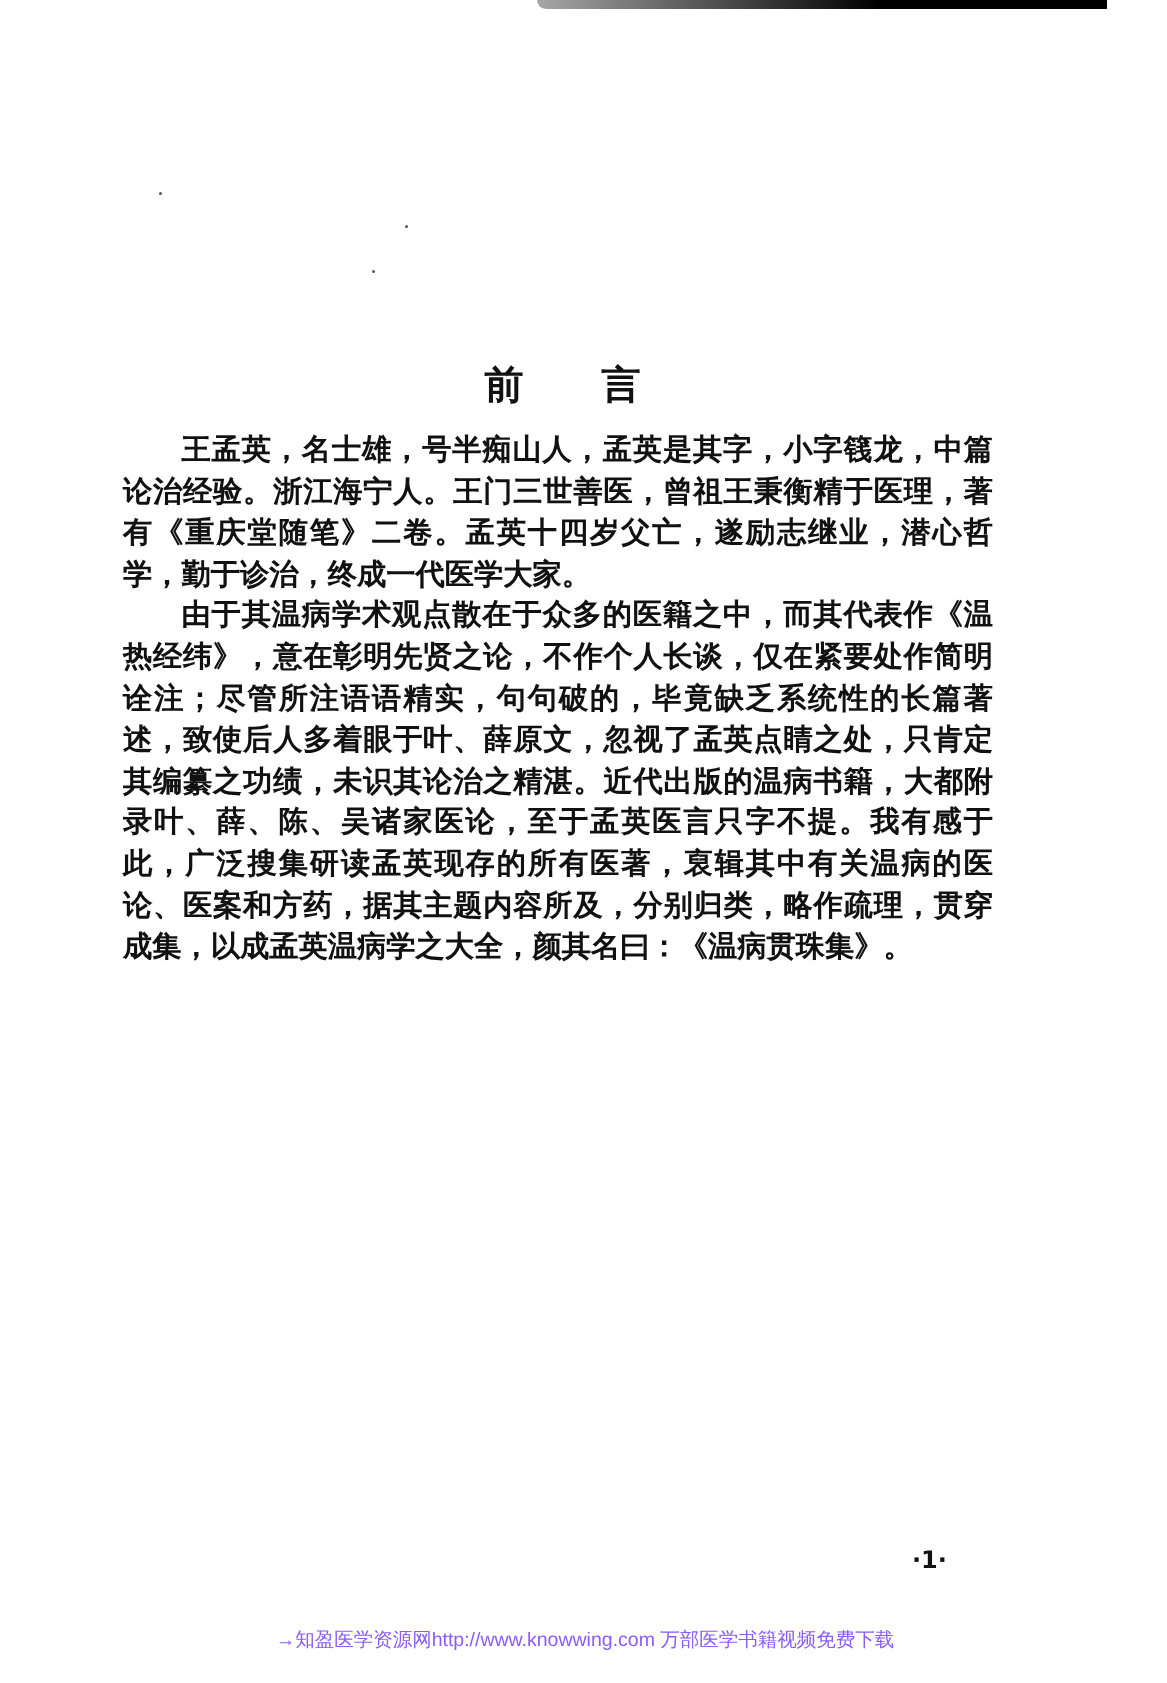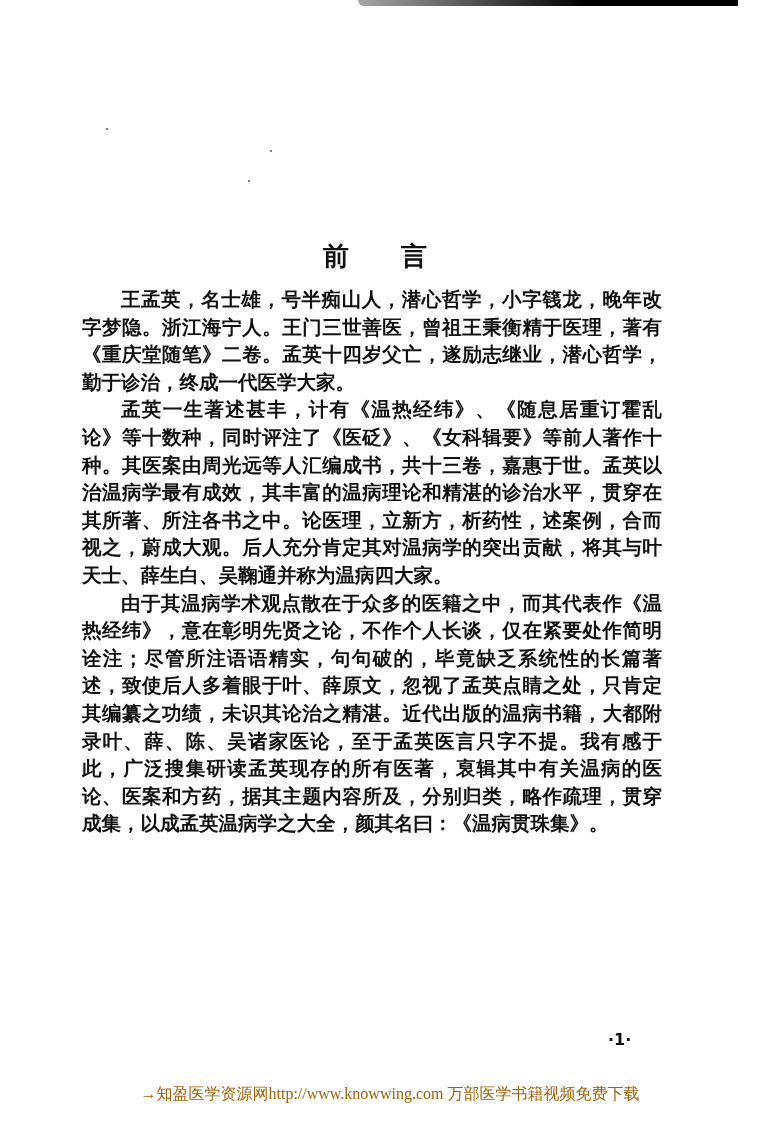--- a/index.html
+++ b/index.html
@@ -23,34 +23,33 @@
     font-size: 19.5px; line-height: 27.6px; font-weight: bold;
     font-family: "DejaVu Sans", sans-serif; text-align: justify;
   }
   .body-text p { margin: 0; text-indent: 2em; }
   .page-num {
     position: absolute; top: 1030px; left: 608px; font-size: 16px; font-weight: bold;
     font-family: "DejaVu Sans", sans-serif;
   }
   .footer {
     position: absolute; top: 1084px; left: 40px; width: 700px; text-align: center;
-    font-size: 16px; font-family: Liberation Serif, serif; color: #a16207;
+    font-size: 13px; font-family: Liberation Sans, sans-serif; color: #8b5cf6;
   }
   .noise { position: absolute; background: #555; border-radius: 50%; }
 </style>
 </head>
 <body>
 
 <div class="scan-edge"></div>
 
 <h1 class="title">前言</h1>
 
 <div class="body-text">
-  <p>王孟英，名士雄，号半痴山人，潜心哲学，小字篯龙，晚年改字梦隐。浙江海宁人。王门三世善医，曾祖王秉衡精于医理，著有《重庆堂随笔》二卷。孟英十四岁父亡，遂励志继业，潜心哲学，勤于诊治，终成一代医学大家。</p>
-  <p>孟英一生著述甚丰，计有《温热经纬》、《随息居重订霍乱论》等十数种，同时评注了《医砭》、《女科辑要》等前人著作十种。其医案由周光远等人汇编成书，共十三卷，嘉惠于世。孟英以治温病学最有成效，其丰富的温病理论和精湛的诊治水平，贯穿在其所著、所注各书之中。论医理，立新方，析药性，述案例，合而视之，蔚成大观。后人充分肯定其对温病学的突出贡献，将其与叶天士、薛生白、吴鞠通并称为温病四大家。</p>
+  <p>王孟英，名士雄，号半痴山人，孟英是其字，小字篯龙，中篇论治经验。浙江海宁人。王门三世善医，曾祖王秉衡精于医理，著有《重庆堂随笔》二卷。孟英十四岁父亡，遂励志继业，潜心哲学，勤于诊治，终成一代医学大家。</p>
   <p>由于其温病学术观点散在于众多的医籍之中，而其代表作《温热经纬》，意在彰明先贤之论，不作个人长谈，仅在紧要处作简明诠注；尽管所注语语精实，句句破的，毕竟缺乏系统性的长篇著述，致使后人多着眼于叶、薛原文，忽视了孟英点睛之处，只肯定其编纂之功绩，未识其论治之精湛。近代出版的温病书籍，大都附录叶、薛、陈、吴诸家医论，至于孟英医言只字不提。我有感于此，广泛搜集研读孟英现存的所有医著，裒辑其中有关温病的医论、医案和方药，据其主题内容所及，分别归类，略作疏理，贯穿成集，以成孟英温病学之大全，颜其名曰：《温病贯珠集》。</p>
 </div>
 
 <div class="page-num">·1·</div>
 
 <div class="footer">→知盈医学资源网http://www.knowwing.com 万部医学书籍视频免费下载</div>
 
 <div class="noise" style="top:128px;left:106px;width:2px;height:2px;"></div>
 <div class="noise" style="top:180px;left:248px;width:2px;height:2px;"></div>
 <div class="noise" style="top:150px;left:270px;width:2px;height:2px;"></div>

